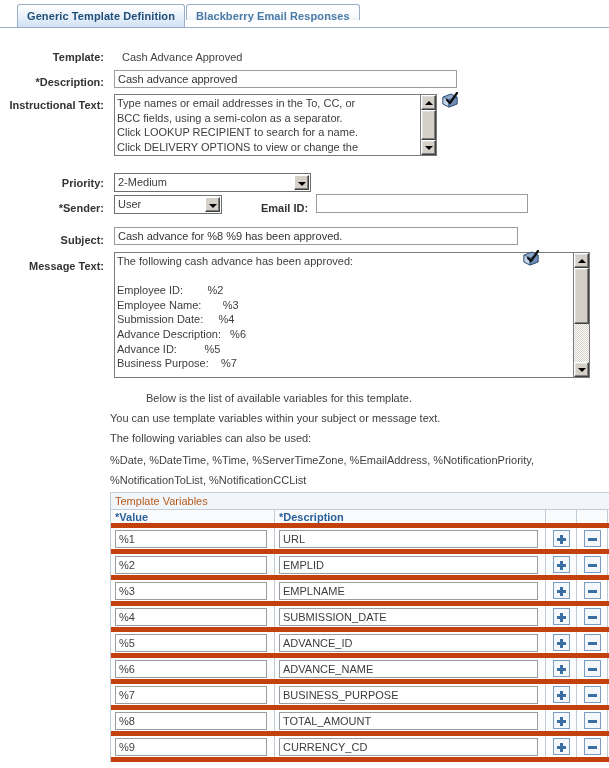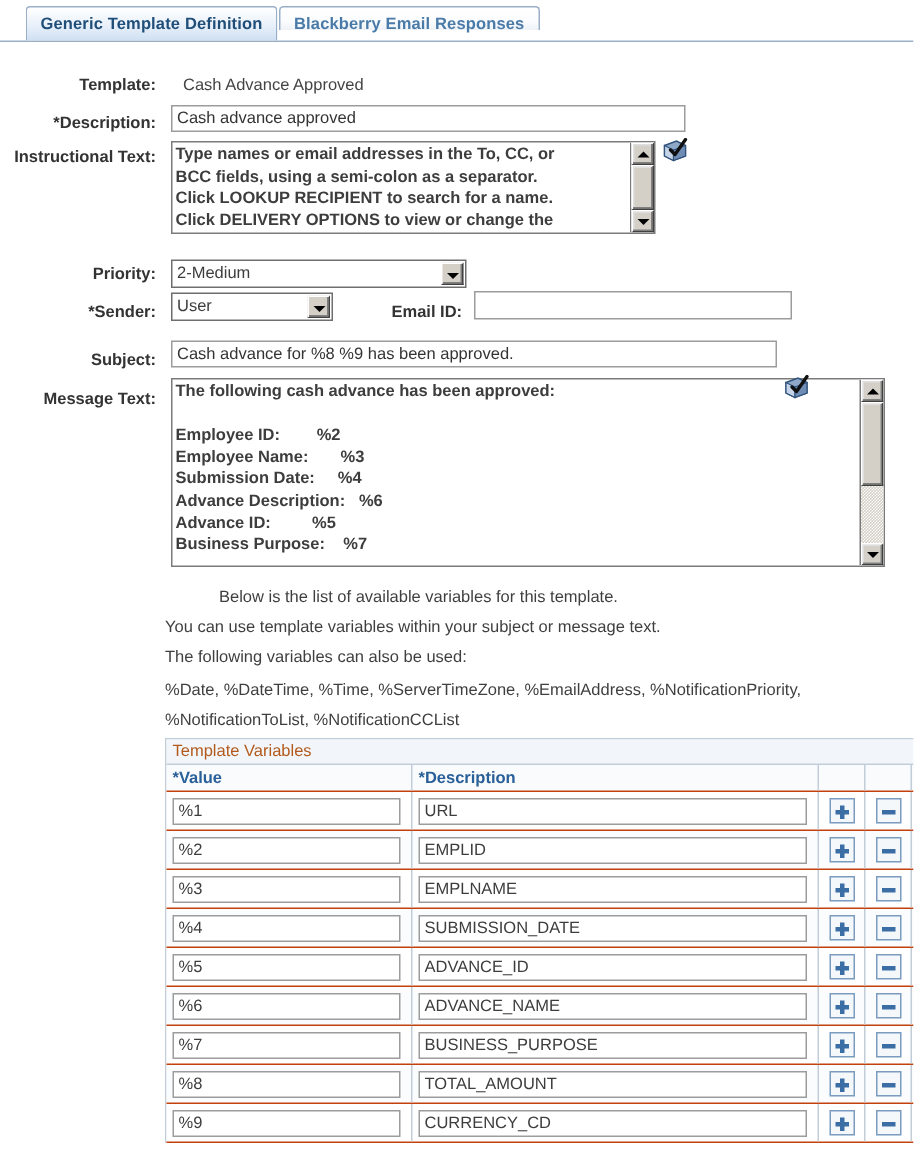--- a/index.html
+++ b/index.html
@@ -100,21 +100,20 @@
     overflow: hidden;
   }
   .ta-text {
     position: absolute;
     left: 2px; top: 0px;
     font-size: 11px;
     line-height: 14.6px;
     color: #3d3d3d;
     white-space: pre;
     font-family: "Liberation Sans", sans-serif;
-    font-weight: bold;
   }
   
   .sbar {
     position: absolute;
     top: 0; right: 0;
     width: 16px;
     height: 100%;
     background: #ffffff;
     border-left: 1px solid #7b7b7b;
     box-sizing: border-box;
@@ -232,21 +231,21 @@
     line-height: 17px;
     background: #f2f6fa;
     color: #b3591b;
     font-size: 11px;
     padding-left: 4px;
     border-bottom: 1px solid #c3cdd8;
     box-sizing: border-box;
   }
   .grow {
     display: flex;
-    border-bottom: 1px solid #c2410c;
+    border-bottom: 5px solid #c2410c;
     box-sizing: border-box;
   }
   .grow.hdr {
     height: 18px;
     background: #fafbfd;
   }
   .gcell {
     box-sizing: border-box;
     border-right: 1px solid #c3cdd8;
     display: flex;

